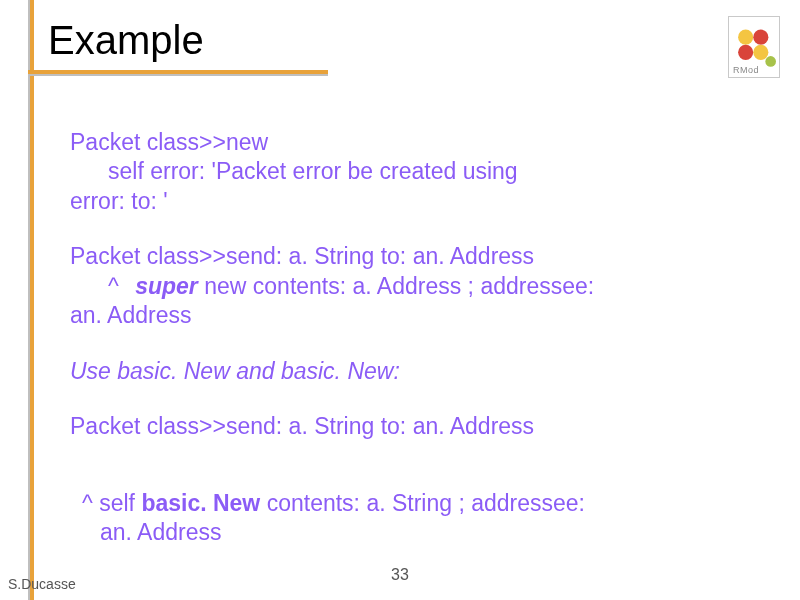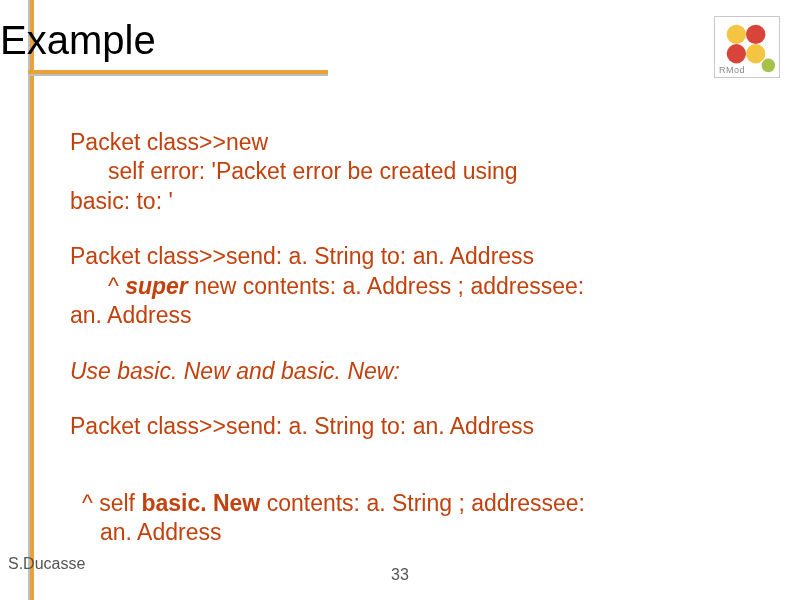--- a/index.html
+++ b/index.html
@@ -18,20 +18,21 @@
     padding: 0;
   }
   .title-wrap {
     position: relative;
     padding-top: 18px;
   }
   .title {
     font-size: 40px;
     font-weight: 400;
     color: #000;
+    padding-left: 48px;
     padding-bottom: 4px;
     position: relative;
   }
   .title-underline {
     position: absolute;
     left: 28px;
     top: 70px;
     width: 300px;
     height: 6px;
   }
@@ -63,53 +64,53 @@
   .left-rule .bar-gray {
     position: absolute;
     left: 0; top: 0;
     width: 2px; height: 100%;
     background: #bfbfbf;
   }
   .logo {
     position: absolute;
     right: 20px;
     top: 16px;
-    width: 66px;
+    width: 52px;
     height: 62px;
     border: 1px solid #c9c9c9;
     background: #fff;
   }
   .logo svg { width: 100%; height: 100%; }
   .logo-label {
     position: absolute;
     bottom: 2px;
     left: 4px;
     font-size: 9px;
     color: #888;
     letter-spacing: 0.5px;
   }
   .content {
     position: absolute;
     left: 70px;
     right: 40px;
     top: 128px;
     font-size: 23px;
     line-height: 1.28;
-    color: #c2410c;
+    color: #8b5cf6;
   }
   .block { margin-bottom: 26px; }
   .indent { padding-left: 38px; }
   .italic { font-style: italic; }
   .bold { font-weight: 700; }
-  .bolditalic { font-weight: 700; font-style: italic; }
+  .bolditalic { font-weight: 700; font-style: italic; margin-left: 10px; }
   .footer-author {
     position: absolute;
     left: 8px;
-    bottom: 27px;
-    font-size: 16px;
+    bottom: 8px;
+    font-size: 14px;
     color: #555;
   }
   .footer-page {
     position: absolute;
     left: 50%;
     bottom: 16px;
     transform: translateX(-50%);
     font-size: 16px;
     color: #555;
   }
@@ -141,21 +142,21 @@
       <circle cx="55" cy="50" r="7" fill="#a7c24a"></circle>
     </svg>
     <span class="logo-label">RMod</span>
   </div>
 
   <div class="content">
 
     <div class="block">
       <div>Packet class&gt;&gt;new</div>
       <div class="indent">self error: 'Packet error be created using</div>
-      <div>basic: to: '</div>
+      <div>error: to: '</div>
     </div>
 
     <div class="block">
       <div>Packet class&gt;&gt;send: a. String to: an. Address</div>
       <div class="indent">
         <span>^ </span><span class="bolditalic">super</span><span> new contents: a. Address ; addressee:</span>
       </div>
       <div>an. Address</div>
     </div>
 

